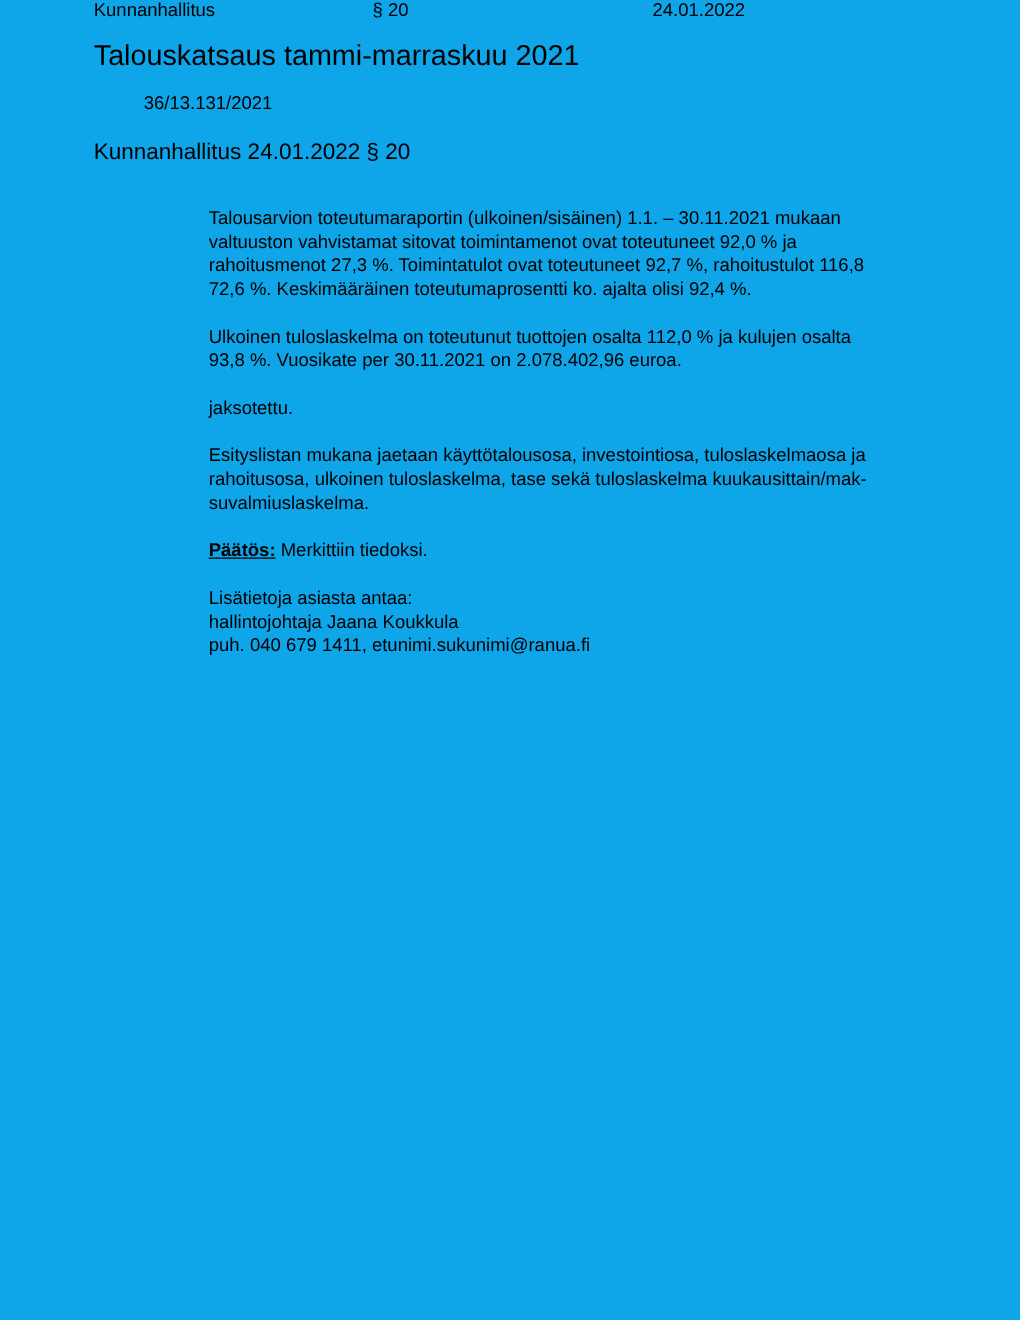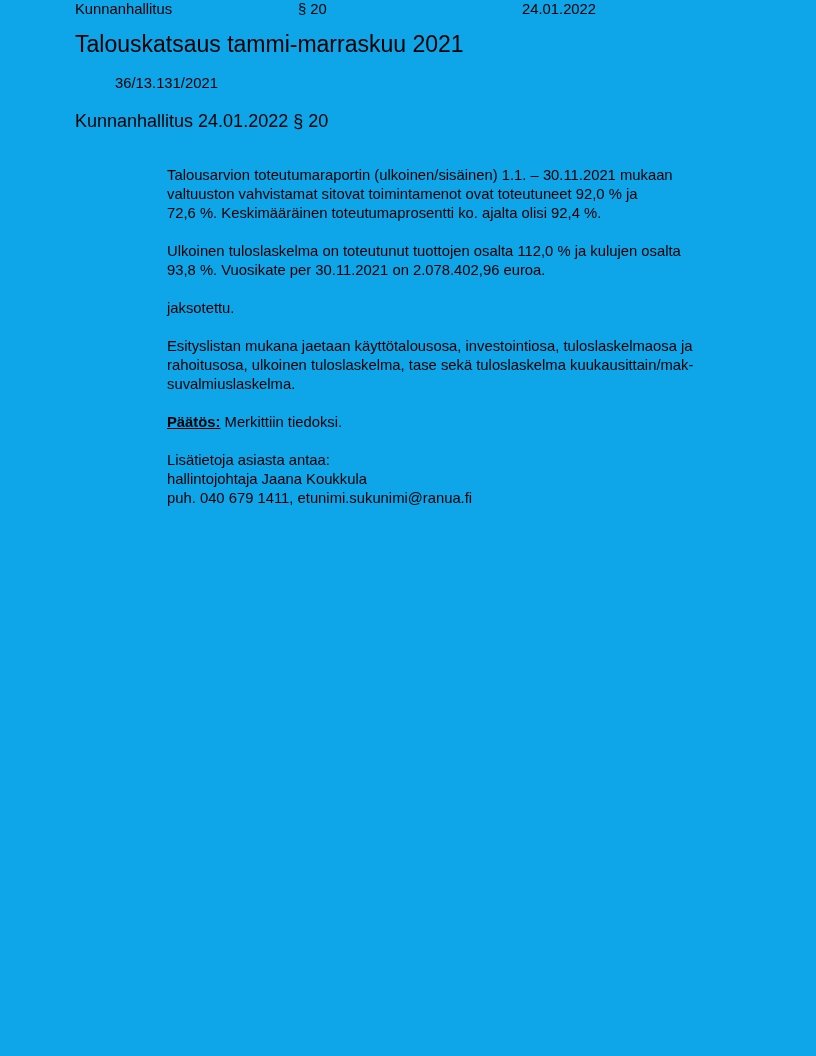--- a/index.html
+++ b/index.html
@@ -73,20 +73,21 @@
 
   <div class="case-number">36/13.131/2021</div>
 
   <div class="meeting-ref">Kunnanhallitus 24.01.2022 § 20</div>
 
   <div class="doc-body">
 
     <div class="para">
       <div class="line">Talousarvion toteutumaraportin (ulkoinen/sisäinen) 1.1. – 30.11.2021 mukaan</div>
       <div class="line">valtuuston vahvistamat sitovat toimintamenot ovat toteutuneet 92,0 % ja</div>
+      <div class="line">rahoitusmenot 27,3 %. Toimintatulot ovat toteutuneet 92,7 %, rahoitustulot 116,8</div>
       <div class="line">72,6 %. Keskimääräinen toteutumaprosentti ko. ajalta olisi 92,4 %.</div>
     </div>
 
     <div class="para">
       <div class="line">Ulkoinen tuloslaskelma on toteutunut tuottojen osalta 112,0 % ja kulujen osalta</div>
       <div class="line">93,8 %. Vuosikate per 30.11.2021 on 2.078.402,96 euroa.</div>
     </div>
 
     <div class="para">
       <div class="line">jaksotettu.</div>

